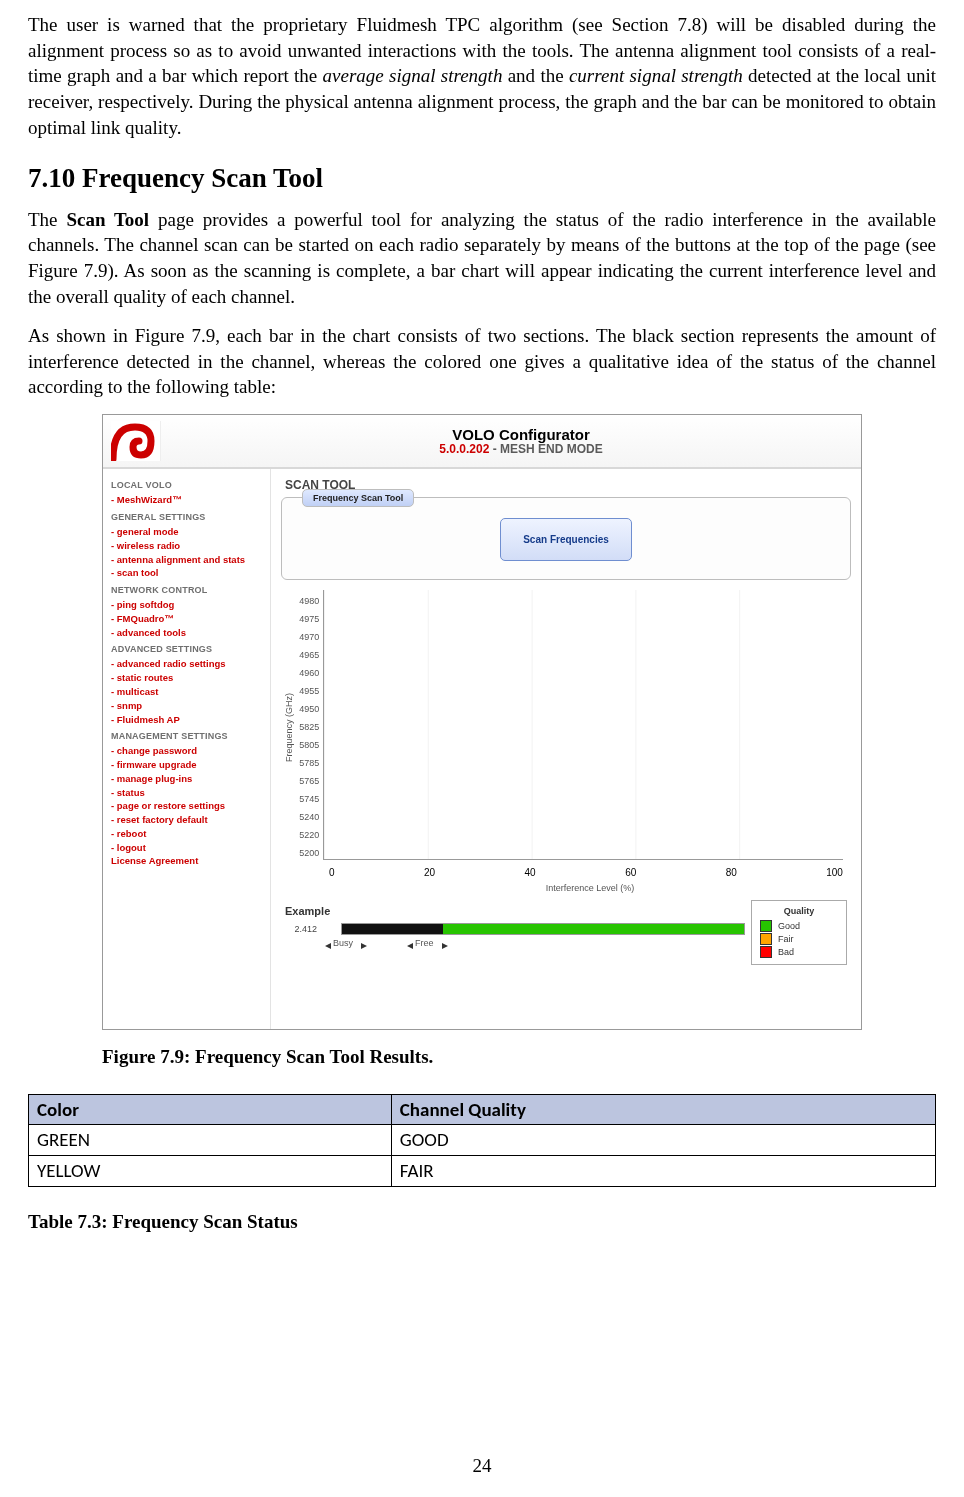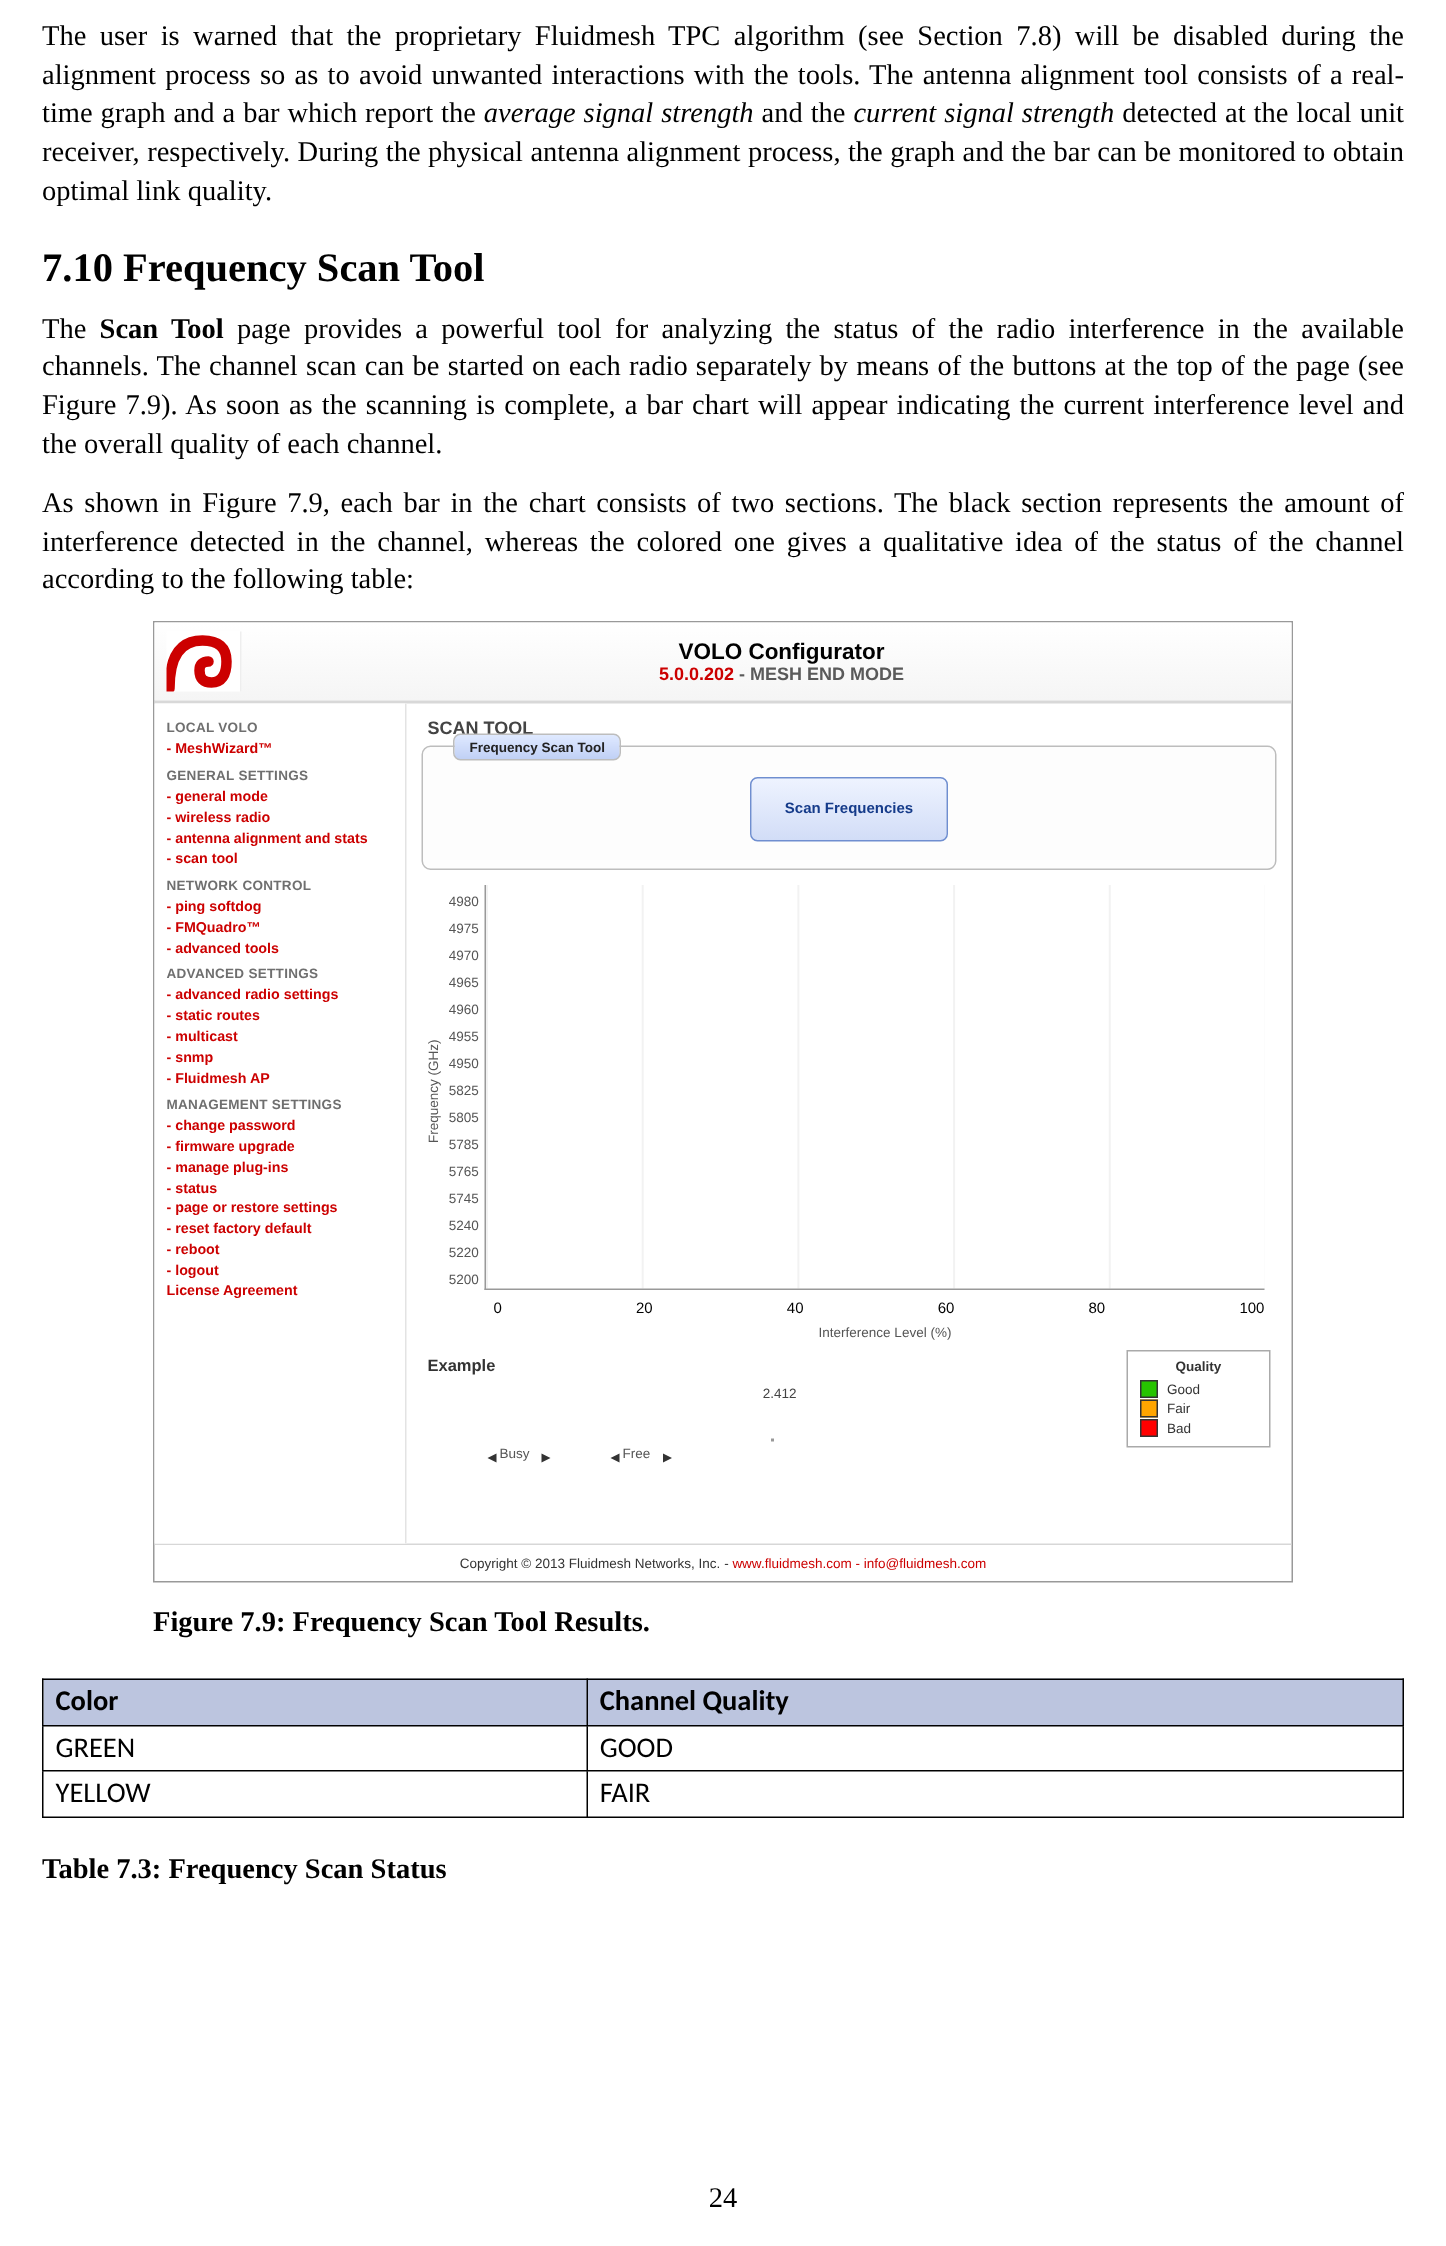--- a/index.html
+++ b/index.html
@@ -151,21 +151,21 @@
   .bar-seg{position:absolute;top:0;height:100%;}
   .bar-busy{background:#111;}
   .bar-good{background:var(--good);}
   .xaxis{display:flex;justify-content:space-between;margin:2px 8px 0 0;}
   .xaxis-wrap{margin-left:calc(14px + 34px);} 
   .xlbl{text-align:center;margin-top:2px;font-size:9px;color:#555;}
   
   .example-row{display:flex;align-items:flex-start;gap:6px;margin:6px 4px 0 4px;}
   .example-left{flex:1;}
   .example-title{font-weight:bold;font-size:11px;color:#333;margin:4px 0 4px 0;}
-  .example-bar-wrap{display:flex;align-items:center;gap:24px;flex-direction:column;}
+  .example-bar-wrap{display:flex;align-items:center;gap:24px;}
   .example-freq{font-size:9px;color:#444;width:32px;text-align:right;}
   .example-track{flex:1;height:12px;position:relative;border:1px solid #999;background:#fff;}
   .example-seg{position:absolute;top:0;bottom:0;}
   .example-labels{display:flex;gap:40px;font-size:9px;color:#555;margin:2px 0 0 40px;}
   .arrow{display:inline-block;position:relative;padding:0 14px 0 8px;}
   .arrow::before,.arrow::after{content:"";position:absolute;top:6px;width:0;height:0;border-top:3px solid transparent;border-bottom:3px solid transparent;}
   .arrow::before{left:0;border-right:6px solid #333;}
   .arrow::after{right:0;border-left:6px solid #333;}
   .legend{
     border:1px solid #aaa;padding:4px 8px;background:#fff;font-size:9px;color:#333;width:96px;
@@ -403,23 +403,20 @@
               </div>
             <div class="li">
                 <span class="swatch" style="background:var(--bad)"></span>
                 <span>Bad</span>
               </div>
           </div>
         </div>
       </div>
     </div>
 
-    <div class="shot-footer">
-      <span>Copyright © 2013 Fluidmesh Networks, Inc. - </span><span class="red">www.fluidmesh.com - info@fluidmesh.com</span>
-    </div>
   </div>
 
   <div class="caption">Figure 7.9: Frequency Scan Tool Results.</div>
 </div>
 
 <table class="quality">
   <thead>
     <tr>
       <th style="width:40%">Color</th>
       <th>Channel Quality</th>

